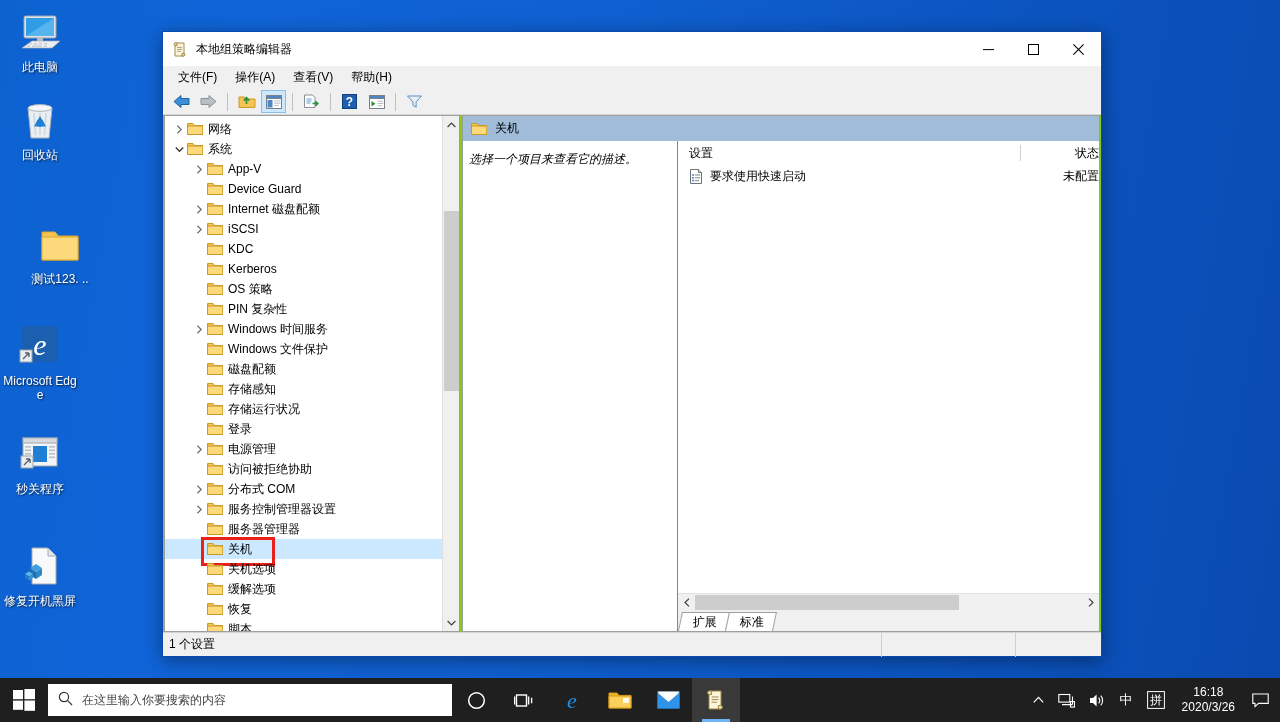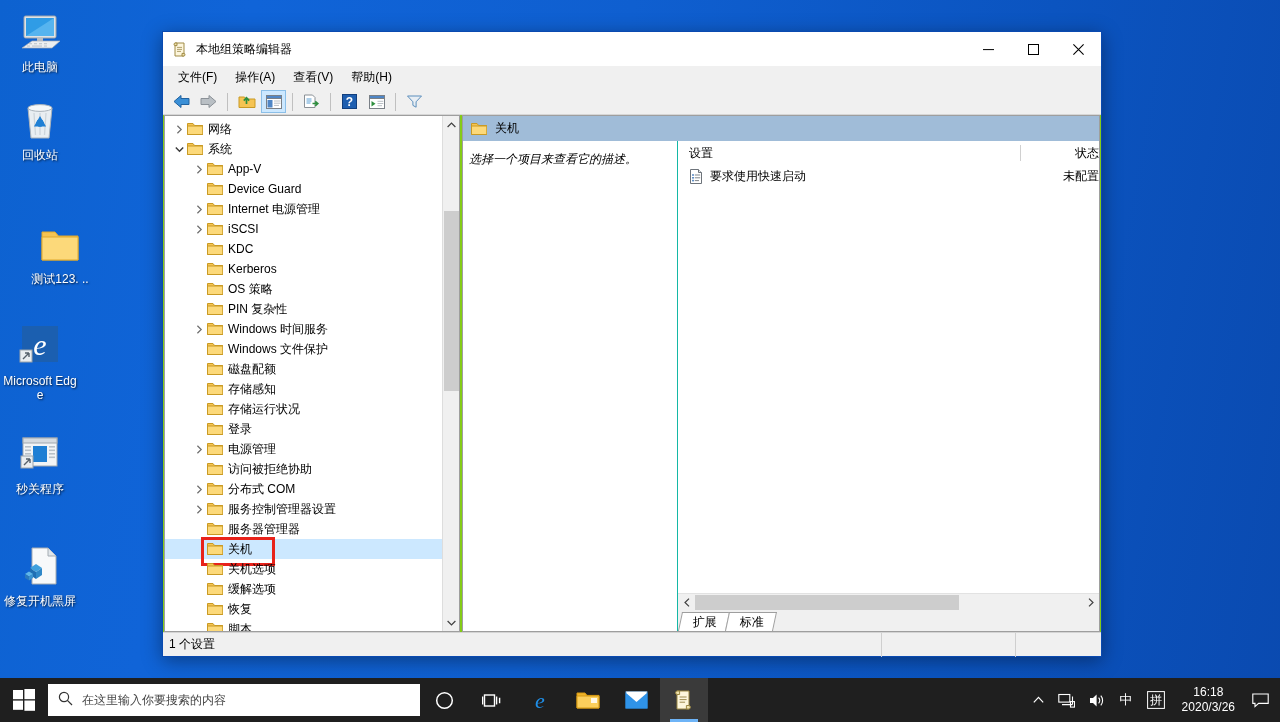--- a/index.html
+++ b/index.html
@@ -143,21 +143,21 @@
   .sb-cell { height: 24px; display: flex; align-items: center; font-size: 12px; padding-left: 6px; }
   .sb-sep { width: 1px; height: 24px; background: #cfcfcf; }
 
   
   #taskbar {
     position: absolute; left: 0; bottom: 0; width: 1280px; height: 44px;
     background: #1f1f1f; display: flex; align-items: center;
   }
   .tb-start { width: 48px; height: 44px; display: flex; align-items: center; justify-content: center; }
   .tb-search {
-    width: 372px; height: 32px; background: #ffffff; margin-left: 0;
+    width: 404px; height: 32px; background: #ffffff; margin-left: 0;
     display: flex; align-items: center; padding-left: 10px; gap: 9px;
   }
   .tb-search .ph { font-size: 12px; color: #444; }
   .tb-app { width: 48px; height: 44px; display: flex; align-items: center; justify-content: center; position: relative; }
   .tb-app.running { background: #3a3a3a; }
   .tb-app.running::after { content:""; position:absolute; bottom:0; left:10px; width:28px; height:3px; background:#6eb4f7; }
   .tray { margin-left: auto; display: flex; align-items: center; height: 44px; padding-right: 4px; }
   .tray-item { padding: 0 7px; color: #fff; font-size: 13px; display: flex; align-items: center; height: 44px; }
   .clock { color: #fff; font-size: 12px; line-height: 15px; text-align: center; padding: 0 10px; }
 </style>
@@ -435,21 +435,21 @@
             <span style="display:inline-block;width:26px"></span>
             <span class="chev">
               <svg width="7" height="9" viewBox="0 0 7 9">
                 <path d="M1.4 0.8 L5.2 4.5 L1.4 8.2" stroke="#6d6d6d" stroke-width="1.2" fill="none"></path>
               </svg>
             </span>
             <span class="fldr"><svg viewBox="0 0 16 14" width="16" height="14">
                 <path d="M0.5 1.5 h5.5 l1.6 2 h8.2 v9 h-15.3 z" fill="#f6c453" stroke="#c99a24"></path>
                 <path d="M0.5 4 h15.3 v8.5 h-15.3 z" fill="#fcd97a" stroke="#c99a24"></path>
               </svg></span>
-            <span>Internet 电源管理</span>
+            <span>Internet 磁盘配额</span>
           </div>
           <div class="tnode">
             <span style="display:inline-block;width:26px"></span>
             <span class="chev">
               <svg width="7" height="9" viewBox="0 0 7 9">
                 <path d="M1.4 0.8 L5.2 4.5 L1.4 8.2" stroke="#6d6d6d" stroke-width="1.2" fill="none"></path>
               </svg>
             </span>
             <span class="fldr"><svg viewBox="0 0 16 14" width="16" height="14">
                 <path d="M0.5 1.5 h5.5 l1.6 2 h8.2 v9 h-15.3 z" fill="#f6c453" stroke="#c99a24"></path>

